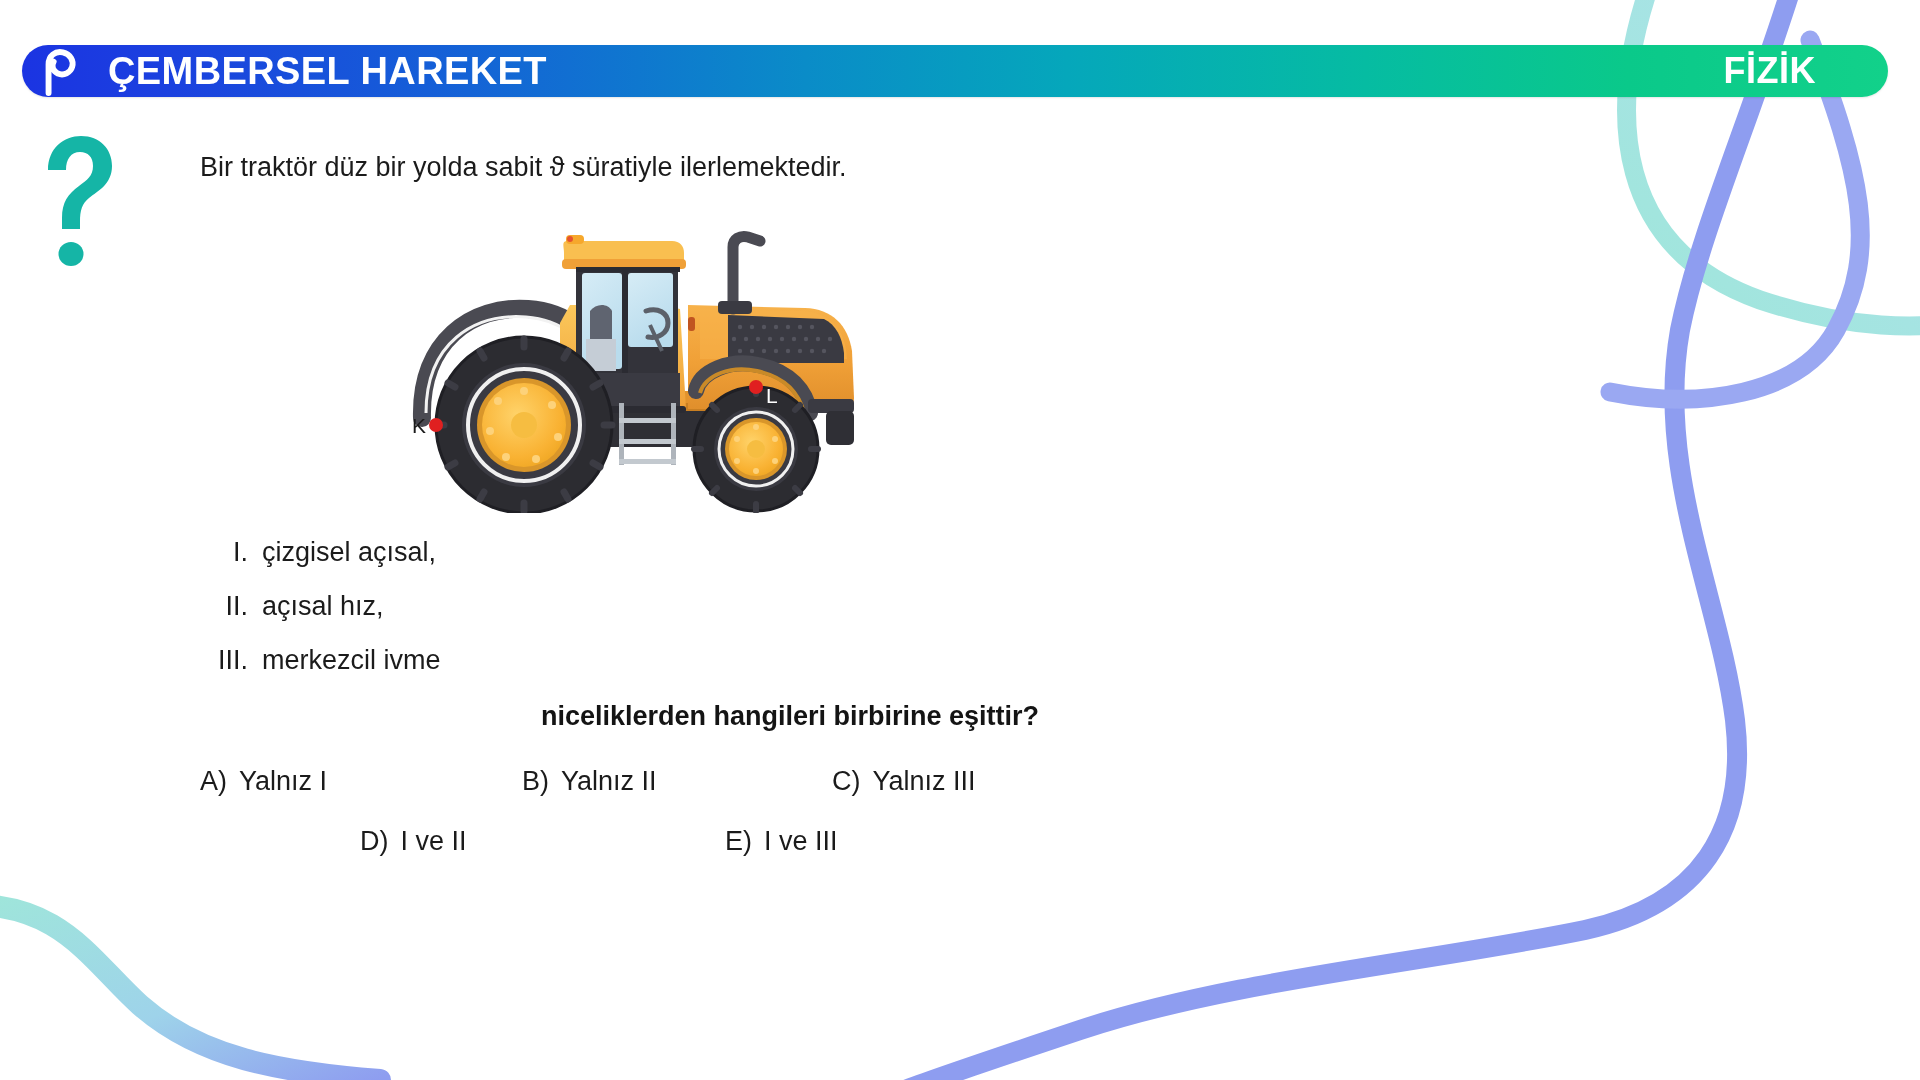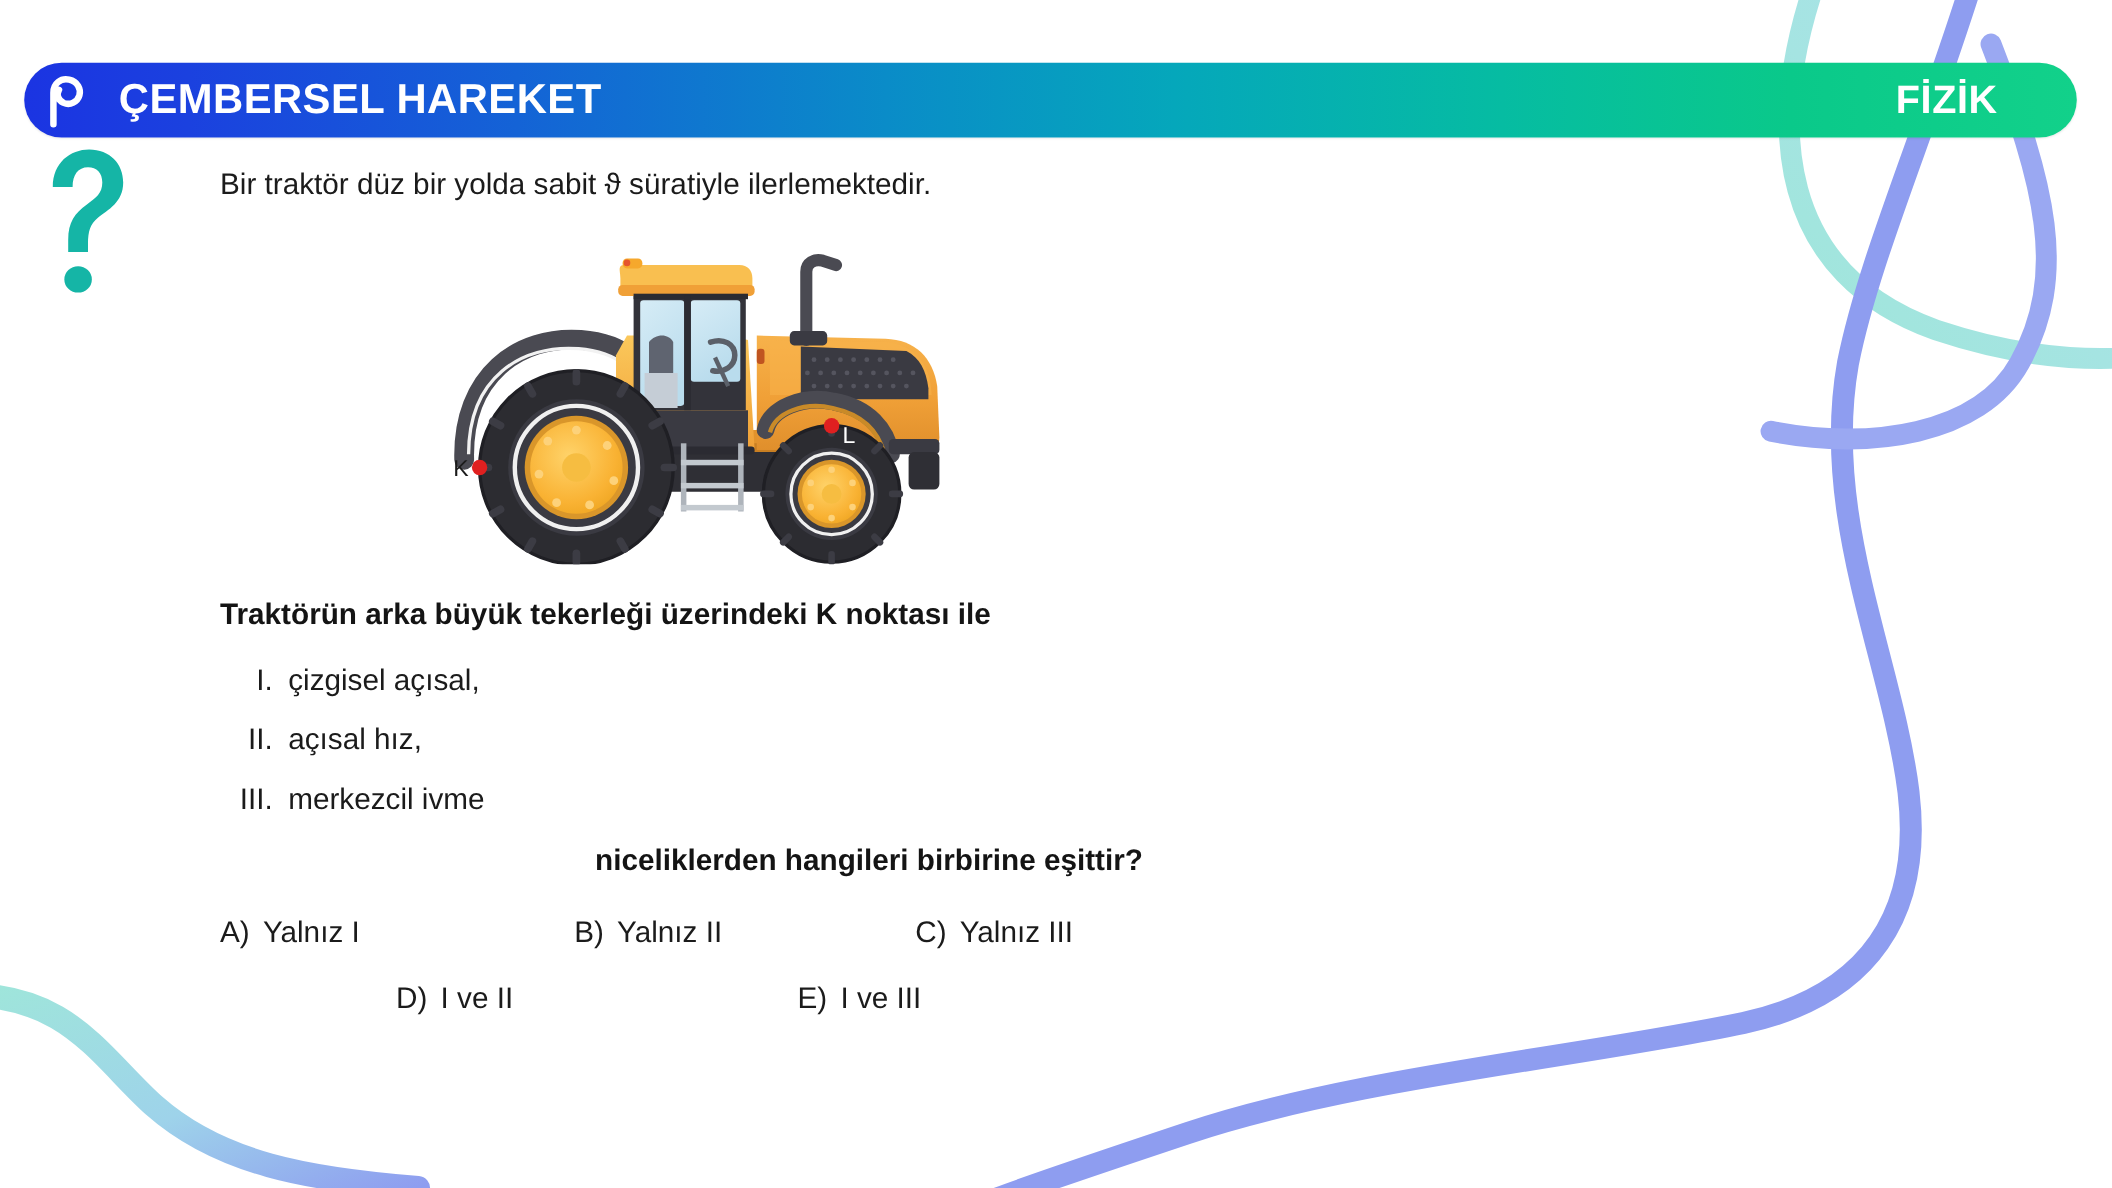--- a/index.html
+++ b/index.html
@@ -29,36 +29,35 @@
     pointer-events: none;
     z-index: 0;
   }
 
   
   #header-bar {
     position: absolute;
     left: 22px;
     top: 45px;
     width: 1866px;
-    height: 68px;
+    height: 52px;
     border-radius: 34px;
     background: linear-gradient(90deg,
         #1b34e2 0%,
         #1b41df 8%,
         #1463d6 24%,
         #0a8cc8 42%,
         #05a7bb 56%,
         #06bca2 72%,
         #0ac98a 86%,
         #12d18a 100%);
     display: flex;
     align-items: center;
     z-index: 3;
     box-shadow: 0 1px 2px rgba(0,0,0,0.10);
-    margin-top: 12px;
   }
 
   #brand-logo {
     width: 58px;
     height: 58px;
     margin-left: 6px;
     flex: 0 0 auto;
     display: flex;
     align-items: center;
     justify-content: center;
@@ -417,21 +416,20 @@
 
         <circle cx="36" cy="212" r="7" fill="#e02020"></circle>
         <text x="12" y="220" font-family="Liberation Sans, sans-serif" font-size="21" fill="#1b1b1b">K</text>
 
         <circle cx="356" cy="174" r="7" fill="#e02020"></circle>
         <text x="366" y="190" font-family="Liberation Sans, sans-serif" font-size="21" fill="#ffffff">L</text>
       </svg>
     </div>
 
     <div id="stem">
-      <div>Traktörün arka büyük tekerleği üzerindeki K noktası ile</div>
     </div>
 
     <div id="roman-list">
       <div class="roman-row">
         <span class="roman-num">I.</span>
         <span class="roman-text">çizgisel açısal,</span>
       </div>
       <div class="roman-row">
         <span class="roman-num">II.</span>
         <span class="roman-text">açısal hız,</span>

